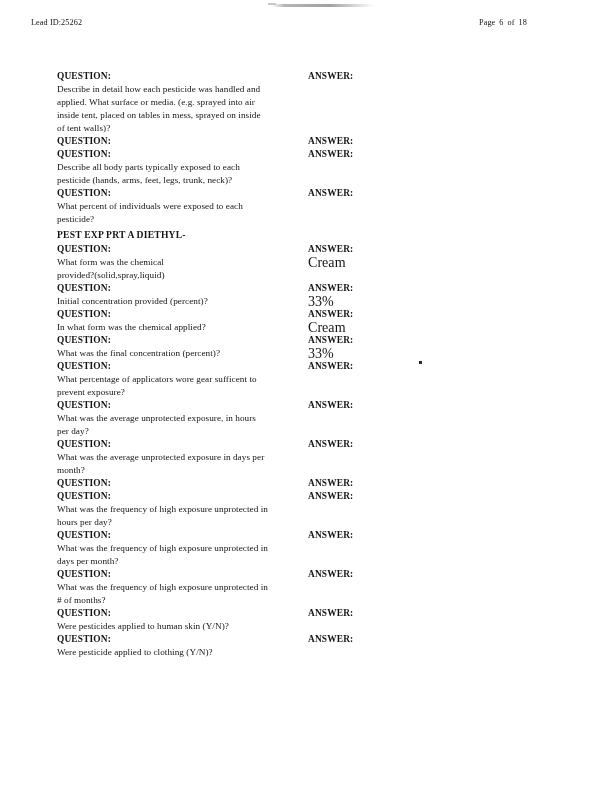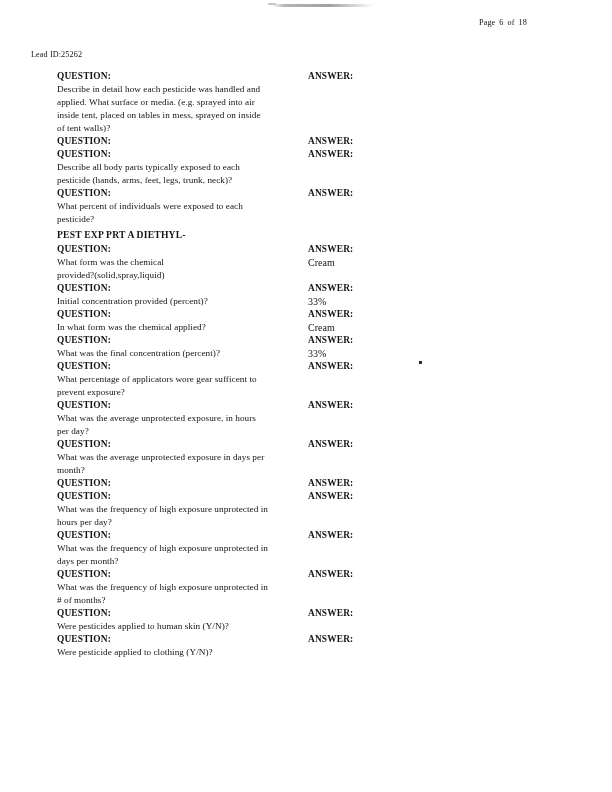--- a/index.html
+++ b/index.html
@@ -44,21 +44,21 @@
   }
 
   
   .hdr {
     position: absolute;
     top: 18px;
     font-size: 8.2px;
     letter-spacing: 0.1px;
     white-space: nowrap;
   }
-  .hdr-left { left: 31px; margin-top: 32px; }
+  .hdr-left { left: 31px; }
   .hdr-right { left: 479px; }
   .hdr-right .sp { display: inline-block; width: 4px; }
 
   
   .content {
     position: absolute;
     left: 57px;
     top: 70px;
     width: 500px;
   }
@@ -96,21 +96,21 @@
     font-size: 9.2px;
     line-height: 13px;
     letter-spacing: 0.05px;
     width: 250px;
     white-space: pre-line;
   }
   .avalue {
     position: absolute;
     left: 251px;
     top: 0;
-    font-size: 10px;
+    font-size: 14px;
     line-height: 13px;
     letter-spacing: 0.05px;
     white-space: nowrap;
     text-align: center;
   }
   .qbody {
     position: relative;
   }
   .section-head {
     font-weight: bold;

